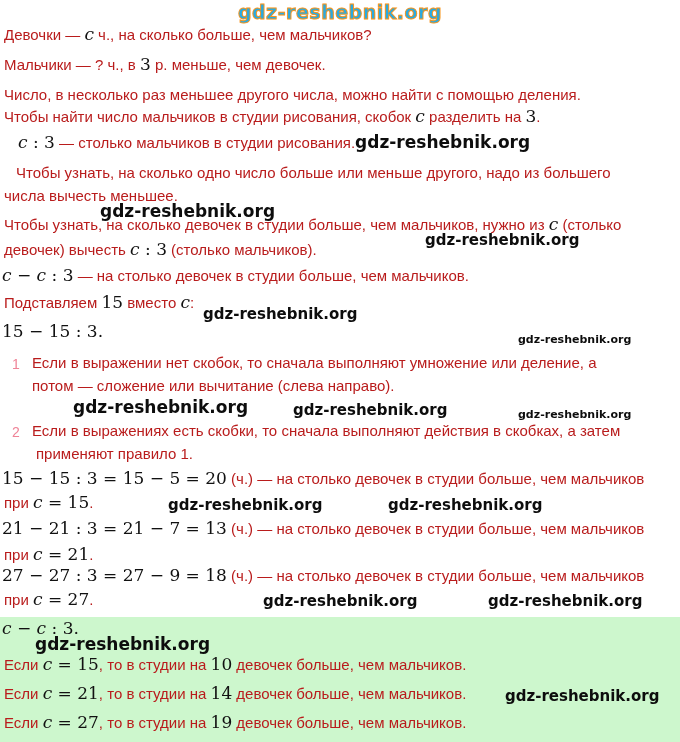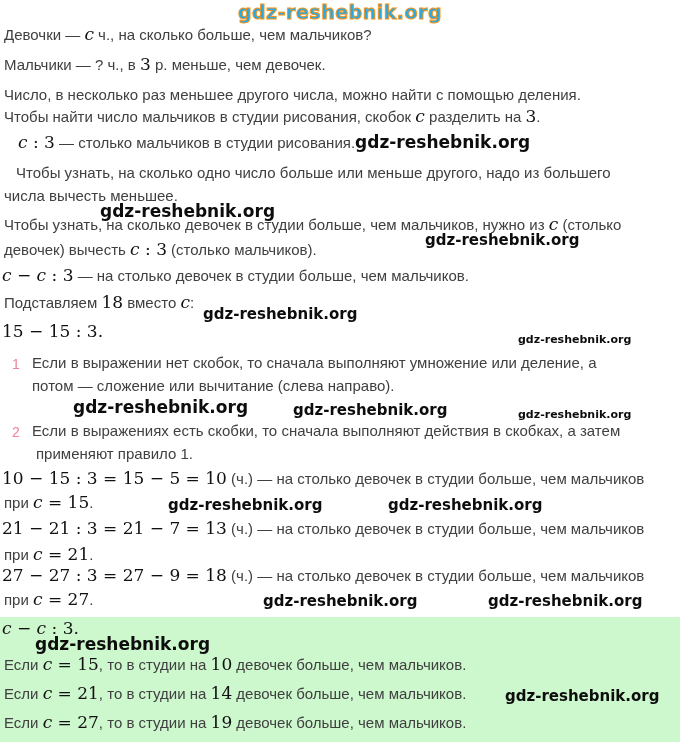--- a/index.html
+++ b/index.html
@@ -15,21 +15,21 @@
     text-align: center;
     font-family: "DejaVu Sans", "Liberation Sans", sans-serif;
     font-weight: 700; font-size: 19px; letter-spacing: 0.5px;
     color: #29aae1;
     -webkit-text-stroke: 0.9px #f7941d;
     text-shadow: 0 0 1px #f7941d;
   }
   .ln { position: absolute; white-space: pre; line-height: 21px; }
   .t {
     font-family: "Liberation Sans", "DejaVu Sans", sans-serif;
-    font-size: 15px; color: #404040;
+    font-size: 15px; color: #b91c1c;
   }
   .m {
     font-family: "DejaVu Serif", "Liberation Serif", serif;
     font-size: 17px; color: #111111;
   }
   .v {
     font-family: "DejaVu Serif", "Liberation Serif", serif;
     font-size: 17px; font-style: italic; color: #111111;
   }
   .wm {
@@ -68,39 +68,39 @@
 <div class="ln" style="top:185px;left:4px"><span class="t">числа вычесть меньшее.</span></div>
 
 <div class="ln" style="top:201px;left:100px"><span class="wm wm17">gdz-reshebnik.org</span></div>
 
 <div class="ln" style="top:214px;left:4px"><span class="t">Чтобы узнать, на сколько девочек в студии больше, чем мальчиков, нужно из </span><span class="v">c</span><span class="t"> (столько</span></div>
 <div class="ln" style="top:229px;left:425px"><span class="wm">gdz-reshebnik.org</span></div>
 <div class="ln" style="top:239px;left:4px"><span class="t">девочек) вычесть </span><span class="v">c</span><span class="m"> : 3</span><span class="t"> (столько мальчиков).</span></div>
 
 <div class="ln" style="top:265px;left:2px"><span class="v">c</span><span class="m"> − </span><span class="v">c</span><span class="m"> : 3</span><span class="t"> — на столько девочек в студии больше, чем мальчиков.</span></div>
 
-<div class="ln" style="top:292px;left:4px"><span class="t">Подставляем </span><span class="m">18</span><span class="t"> вместо </span><span class="v">c</span><span class="t">:</span></div>
+<div class="ln" style="top:292px;left:4px"><span class="t">Подставляем </span><span class="m">15</span><span class="t"> вместо </span><span class="v">c</span><span class="t">:</span></div>
 <div class="ln" style="top:303px;left:203px"><span class="wm">gdz-reshebnik.org</span></div>
 
 <div class="ln" style="top:321px;left:2px"><span class="m">15 − 15 : 3.</span></div>
 <div class="ln" style="top:327px;left:518px"><span class="wm wm11">gdz-reshebnik.org</span></div>
 
 <div class="ln" style="top:353px;left:12px"><span class="num">1</span></div>
 <div class="ln" style="top:352px;left:32px"><span class="t">Если в выражении нет скобок, то сначала выполняют умножение или деление, а</span></div>
 <div class="ln" style="top:375px;left:32px"><span class="t">потом — сложение или вычитание (слева направо).</span></div>
 
 <div class="ln" style="top:397px;left:73px"><span class="wm wm17">gdz-reshebnik.org</span></div>
 <div class="ln" style="top:399px;left:293px"><span class="wm">gdz-reshebnik.org</span></div>
 <div class="ln" style="top:402px;left:518px"><span class="wm wm11">gdz-reshebnik.org</span></div>
 
 <div class="ln" style="top:421px;left:12px"><span class="num">2</span></div>
 <div class="ln" style="top:420px;left:32px"><span class="t">Если в выражениях есть скобки, то сначала выполняют действия в скобках, а затем</span></div>
 <div class="ln" style="top:443px;left:36px"><span class="t">применяют правило 1.</span></div>
 
-<div class="ln" style="top:468px;left:2px"><span class="m">10 − 15 : 3 = 15 − 5 = 10</span><span class="t"> (ч.) — на столько девочек в студии больше, чем мальчиков</span></div>
+<div class="ln" style="top:468px;left:2px"><span class="m">15 − 15 : 3 = 15 − 5 = 20</span><span class="t"> (ч.) — на столько девочек в студии больше, чем мальчиков</span></div>
 <div class="ln" style="top:492px;left:4px"><span class="t">при </span><span class="v">c</span><span class="m"> = 15</span><span class="t">.</span></div>
 <div class="ln" style="top:494px;left:168px"><span class="wm">gdz-reshebnik.org</span></div>
 <div class="ln" style="top:494px;left:388px"><span class="wm">gdz-reshebnik.org</span></div>
 
 <div class="ln" style="top:518px;left:2px"><span class="m">21 − 21 : 3 = 21 − 7 = 13</span><span class="t"> (ч.) — на столько девочек в студии больше, чем мальчиков</span></div>
 <div class="ln" style="top:544px;left:4px"><span class="t">при </span><span class="v">c</span><span class="m"> = 21</span><span class="t">.</span></div>
 
 <div class="ln" style="top:565px;left:2px"><span class="m">27 − 27 : 3 = 27 − 9 = 18</span><span class="t"> (ч.) — на столько девочек в студии больше, чем мальчиков</span></div>
 <div class="ln" style="top:589px;left:4px"><span class="t">при </span><span class="v">c</span><span class="m"> = 27</span><span class="t">.</span></div>
 <div class="ln" style="top:590px;left:263px"><span class="wm">gdz-reshebnik.org</span></div>

